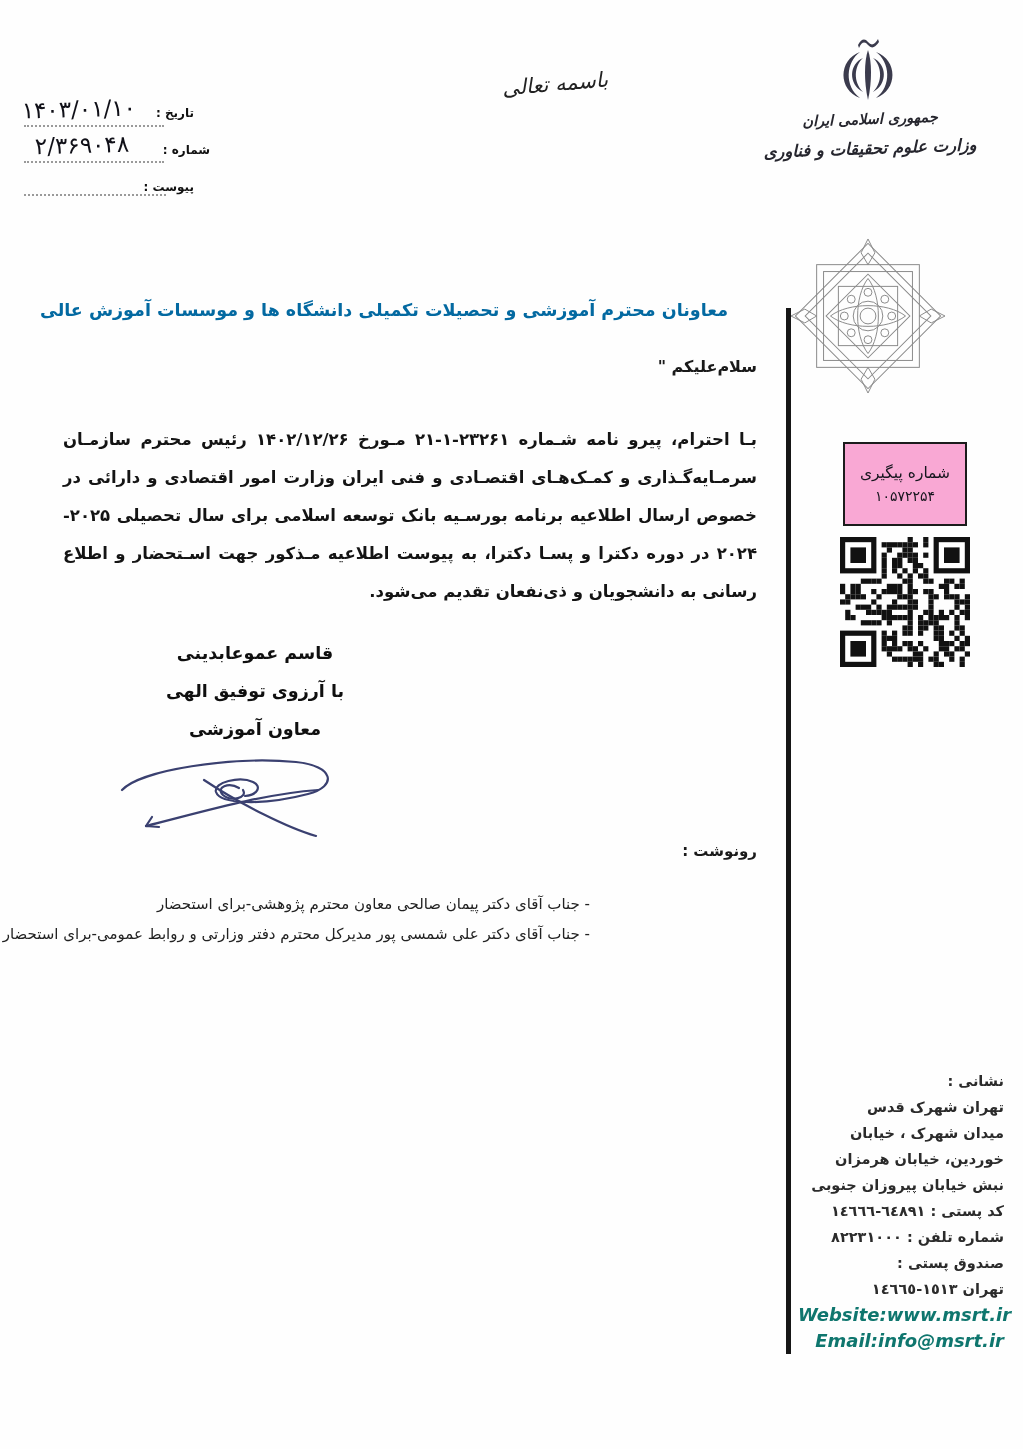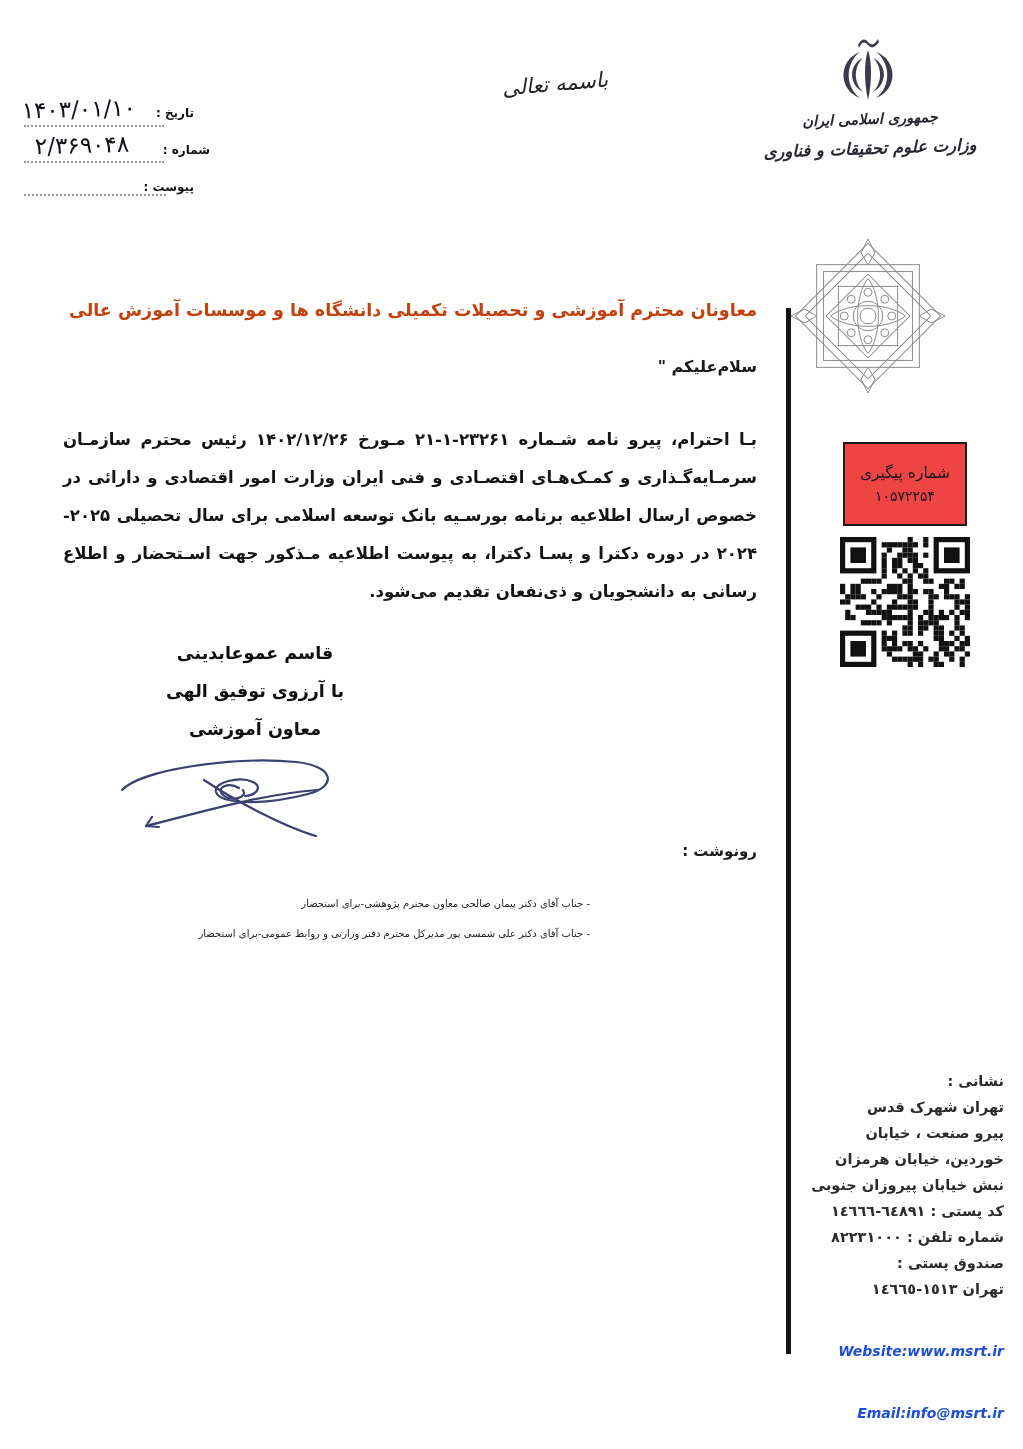--- a/index.html
+++ b/index.html
@@ -23,46 +23,46 @@
   .hand{font-size:23px;font-weight:400;direction:rtl;text-align:center;color:#101018;
         letter-spacing:1px;transform:rotate(-1.5deg);}
   .val-date{left:24px;top:96px;width:112px;}
   .val-number{left:22px;top:132px;width:120px;}
   .dots{border-bottom:2px dotted #9a9a9a;height:0;}
   .dots-date{left:24px;top:125px;width:140px;}
   .dots-number{left:24px;top:161px;width:140px;}
   .dots-attach{left:24px;top:194px;width:142px;}
   .ornament{left:789px;top:237px;width:158px;height:158px;}
   .vline{left:786px;top:308px;width:5px;height:1046px;background:#161616;}
-  .recipient{left:40px;top:300px;width:717px;direction:rtl;text-align:right;
-             font-weight:bold;font-size:17.5px;white-space:nowrap;color:#c2410c;}
+  .recipient{left:40px;top:300px;width:717px;direction:rtl;text-align:left;
+             font-weight:bold;font-size:17.5px;white-space:nowrap;color:#0369a1;}
   .salutation{left:500px;top:357px;width:257px;direction:rtl;text-align:right;
               font-weight:bold;font-size:16px;}
   .body-block{left:63px;top:421px;width:694px;direction:rtl;font-weight:bold;
               font-size:16.5px;color:#141414;}
   .body-line{height:38px;line-height:38px;text-align:justify;text-align-last:justify;
              white-space:nowrap;}
   .body-line.last{text-align:right;text-align-last:right;}
   .tracking-box{left:843px;top:442px;width:120px;height:80px;border:2px solid #1c1c1c;
-                background:#ef4444;display:flex;flex-direction:column;justify-content:center;
+                background:#f9a8d4;display:flex;flex-direction:column;justify-content:center;
                 align-items:center;gap:6px;}
   .tracking-label{direction:rtl;font-size:15.5px;color:#15151d;}
   .tracking-number{direction:rtl;font-size:14px;letter-spacing:2px;color:#15151d;}
   .qr{left:840px;top:537px;width:130px;height:130px;}
   .sig-block{left:115px;top:634px;width:280px;text-align:center;direction:rtl;
              font-weight:bold;font-size:17.5px;line-height:38px;color:#0f0f0f;}
   .sig-scribble{left:112px;top:746px;width:232px;height:94px;}
   .cc-label{left:580px;top:842px;width:177px;direction:rtl;text-align:right;
             font-weight:bold;font-size:15px;}
   .cc-items{left:60px;top:889px;width:530px;direction:rtl;text-align:right;
-            font-size:10px;font-weight:400;line-height:30px;color:#222;}
+            font-size:15px;font-weight:400;line-height:30px;color:#222;}
   .cc-items div{white-space:nowrap;}
   .footer{left:798px;top:1068px;width:206px;direction:rtl;text-align:right;
           font-size:14.5px;font-weight:bold;line-height:26px;color:#2b2b2b;}
-  .footer .latin{direction:ltr;font-style:italic;font-size:14px;color:#1d4ed8;margin-top:36px;}
+  .footer .latin{direction:ltr;font-style:italic;font-size:18px;color:#0f766e;}
 </style>
 </head>
 <body>
 
 <div class="page">
 
   <div class="abs bismillah">باسمه تعالی</div>
 
   <div class="abs emblem-icon">
     <svg viewBox="0 0 64 76" width="68" height="76">
@@ -388,21 +388,21 @@
 
   <div class="abs cc-label">رونوشت :</div>
   <div class="abs cc-items">
     <div>- جناب آقای دکتر پیمان صالحی معاون محترم پژوهشی-برای استحضار</div>
     <div>- جناب آقای دکتر علی شمسی پور مدیرکل محترم دفتر وزارتی و روابط عمومی-برای استحضار</div>
   </div>
 
   <div class="abs footer">
     <div>نشانی :</div>
     <div>تهران شهرک قدس</div>
-    <div>پیرو صنعت ، خیابان</div>
+    <div>میدان شهرک ، خیابان</div>
     <div>خوردین، خیابان هرمزان</div>
     <div>نبش خیابان پیروزان جنوبی</div>
     <div>کد پستی : ٦٤٨٩١-١٤٦٦٦</div>
     <div>شماره تلفن : ٨٢٢٣١٠٠٠</div>
     <div>صندوق پستی :</div>
     <div>تهران ١٥١٣-١٤٦٦٥</div>
     <div class="latin">Website:www.msrt.ir</div>
     <div class="latin">Email:info@msrt.ir</div>
   </div>
 

